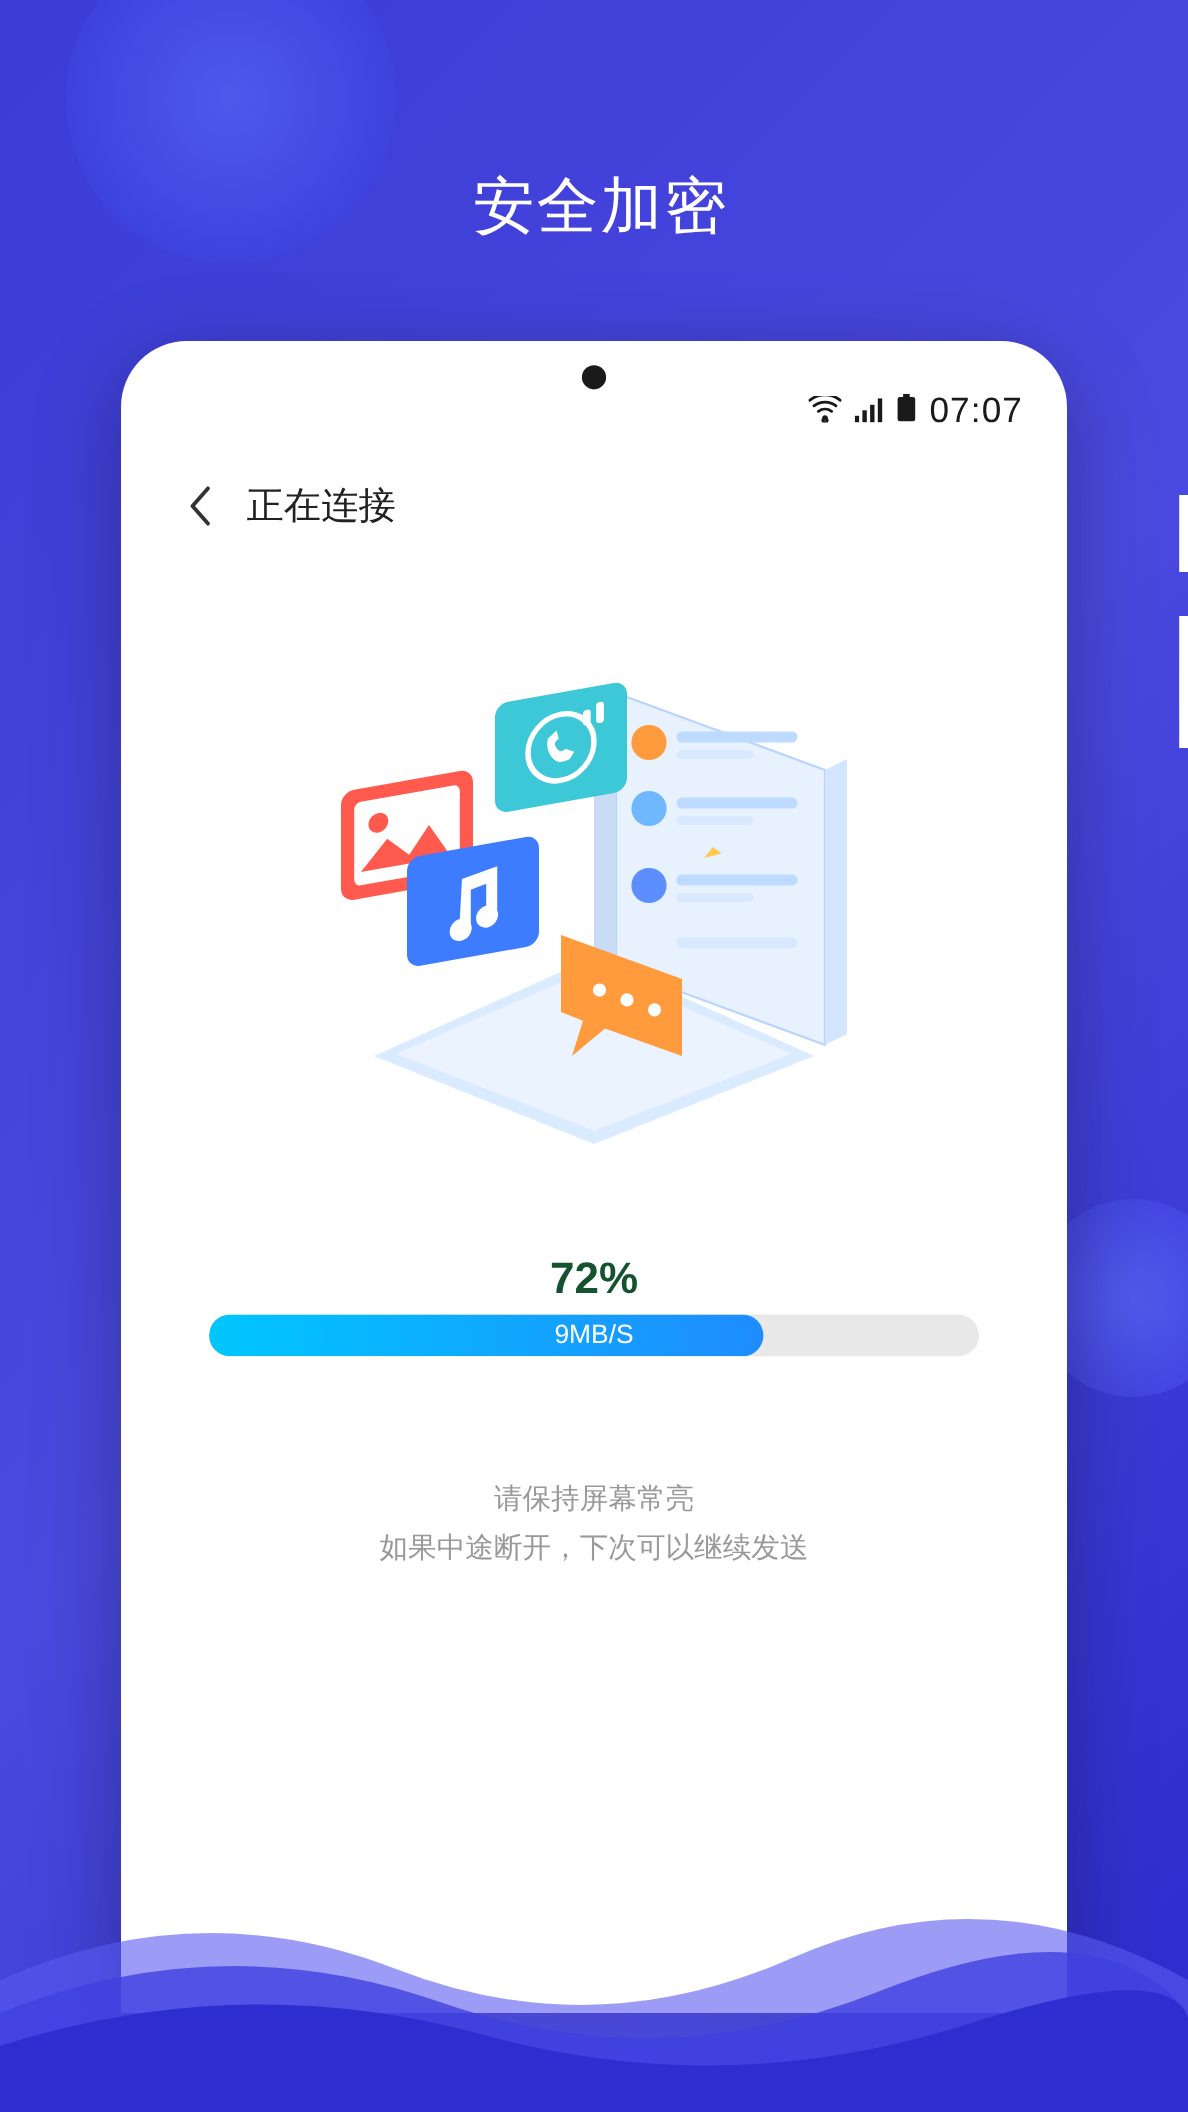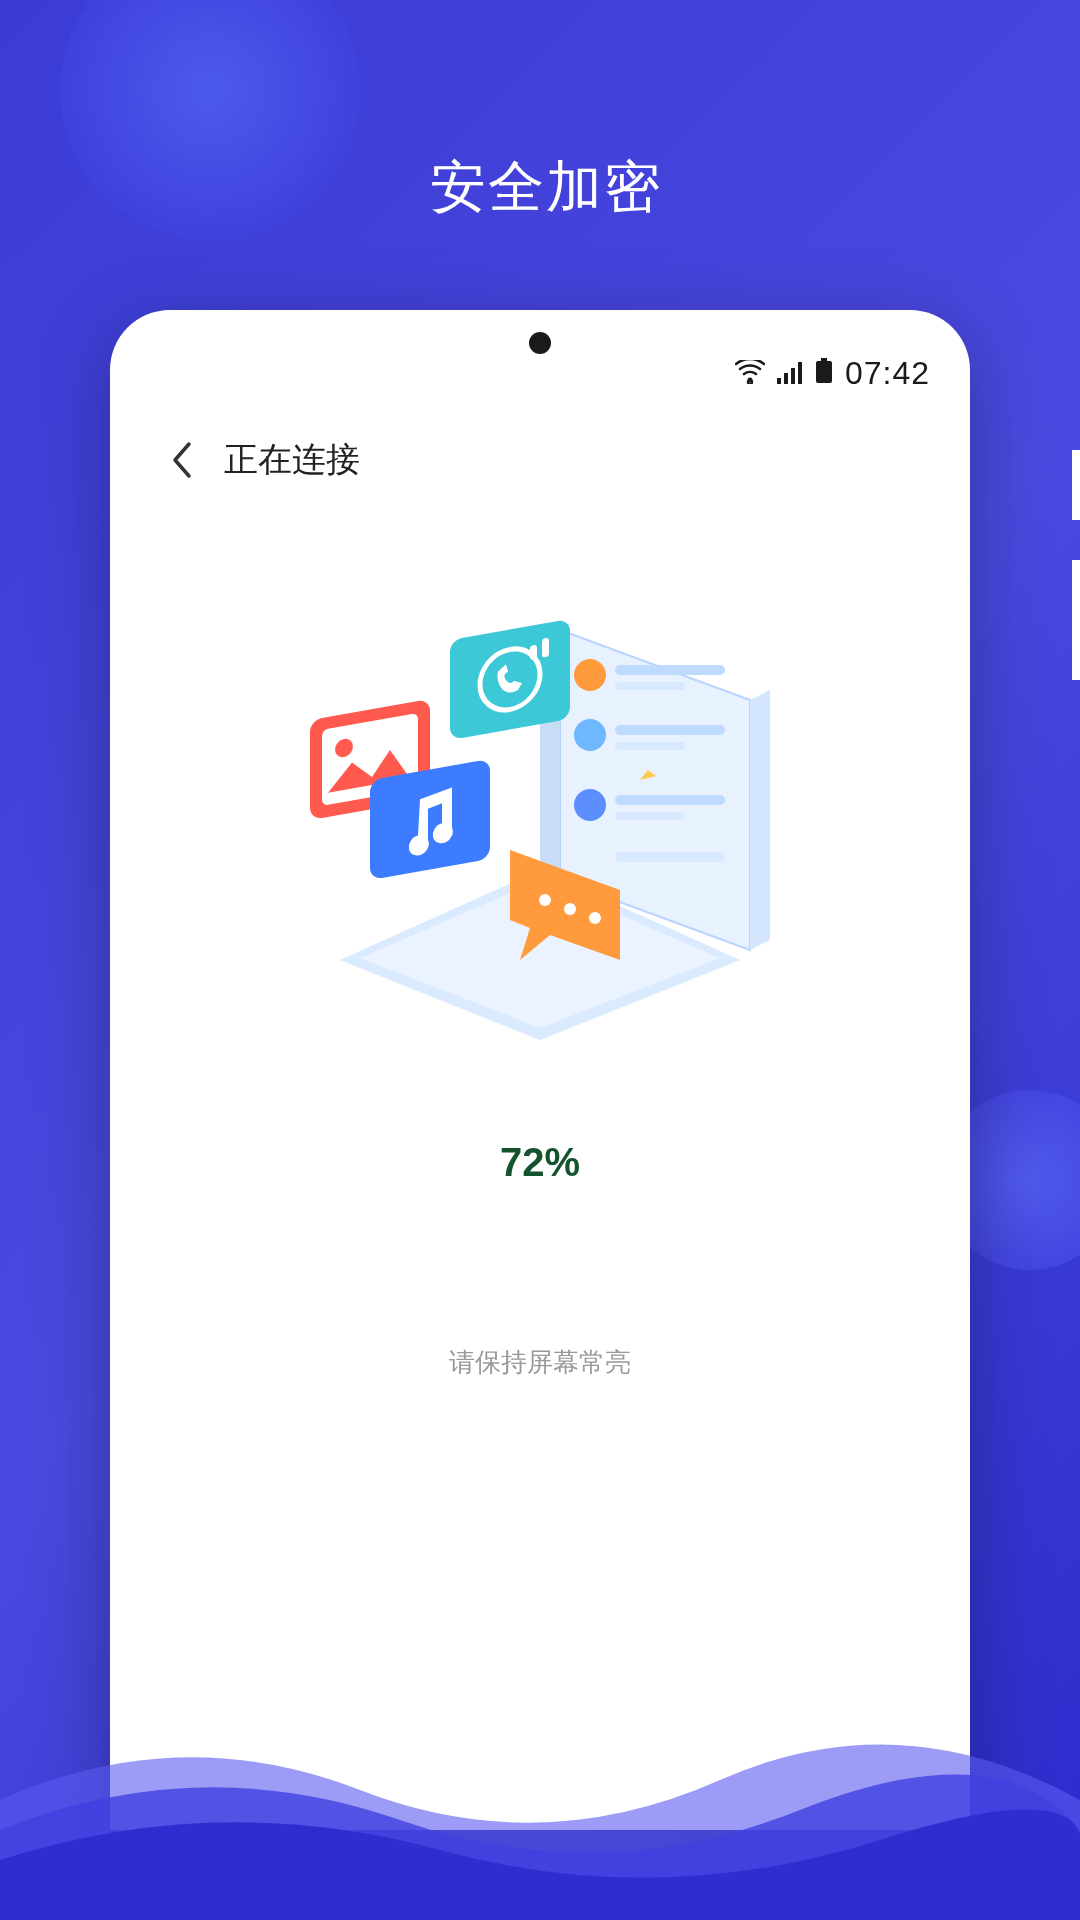--- a/index.html
+++ b/index.html
@@ -199,21 +199,21 @@
           <rect x="14" y="6" width="4" height="16" fill="#1a1a1a"></rect>
           <rect x="21" y="0" width="4" height="22" fill="#1a1a1a"></rect>
         </svg>
     </span>
     <span>
       <svg width="18" height="26" viewBox="0 0 18 26">
           <rect x="6" y="0" width="6" height="3" fill="#1a1a1a"></rect>
           <rect x="1" y="3" width="16" height="22" rx="2" fill="#1a1a1a"></rect>
         </svg>
     </span>
-    <span class="status-time">07:42</span>
+    <span class="status-time">07:07</span>
   </div>
 
   <div class="app-header">
     <div class="back-arrow">
       <svg width="22" height="38" viewBox="0 0 22 38">
           <path d="M19 3 L5 19 L19 35" stroke="#333" stroke-width="3.5" fill="none" stroke-linecap="round" stroke-linejoin="round"></path>
         </svg>
     </div>
     <div class="app-header-title">正在连接</div>
   </div>
@@ -266,24 +266,29 @@
         <circle cx="60" cy="50" r="30" fill="none" stroke="#fff" stroke-width="5"></circle>
         <path d="M48 40 Q46 50 52 58 Q58 66 68 62 L72 56 L64 52 Q60 56 56 50 Q52 44 58 42 L56 34 Z" fill="#fff"></path>
         <rect x="80" y="20" width="7" height="14" rx="3" fill="#fff"></rect>
         <rect x="92" y="15" width="7" height="19" rx="3" fill="#fff"></rect>
       </g>
     </svg>
   </div>
 
   <div class="progress-block">
     <div class="progress-percent">72%</div>
+    <div class="progress-bar-wrap">
+      <div class="progress-bar-fill" style="width: 72%;"></div>
+      <div class="progress-speed">9MB/S</div>
+    </div>
   </div>
 
   <div class="hint-text">
     <div>请保持屏幕常亮</div>
+    <div>如果中途断开，下次可以继续发送</div>
   </div>
 </div>
 
 <div class="side-button-top"></div>
 <div class="side-button-mid"></div>
 
 <svg class="bottom-wave" viewBox="0 0 1080 220" preserveAspectRatio="none">
   <path d="M0 100 Q180 20 360 90 T720 80 T1080 100 L1080 220 L0 220 Z" fill="#5a5af0" opacity="0.6"></path>
   <path d="M0 130 Q200 50 400 120 T800 110 T1080 130 L1080 220 L0 220 Z" fill="#4040e0" opacity="0.8"></path>
   <path d="M0 160 Q220 90 440 150 T880 140 T1080 160 L1080 220 L0 220 Z" fill="#2e2ed0"></path>

